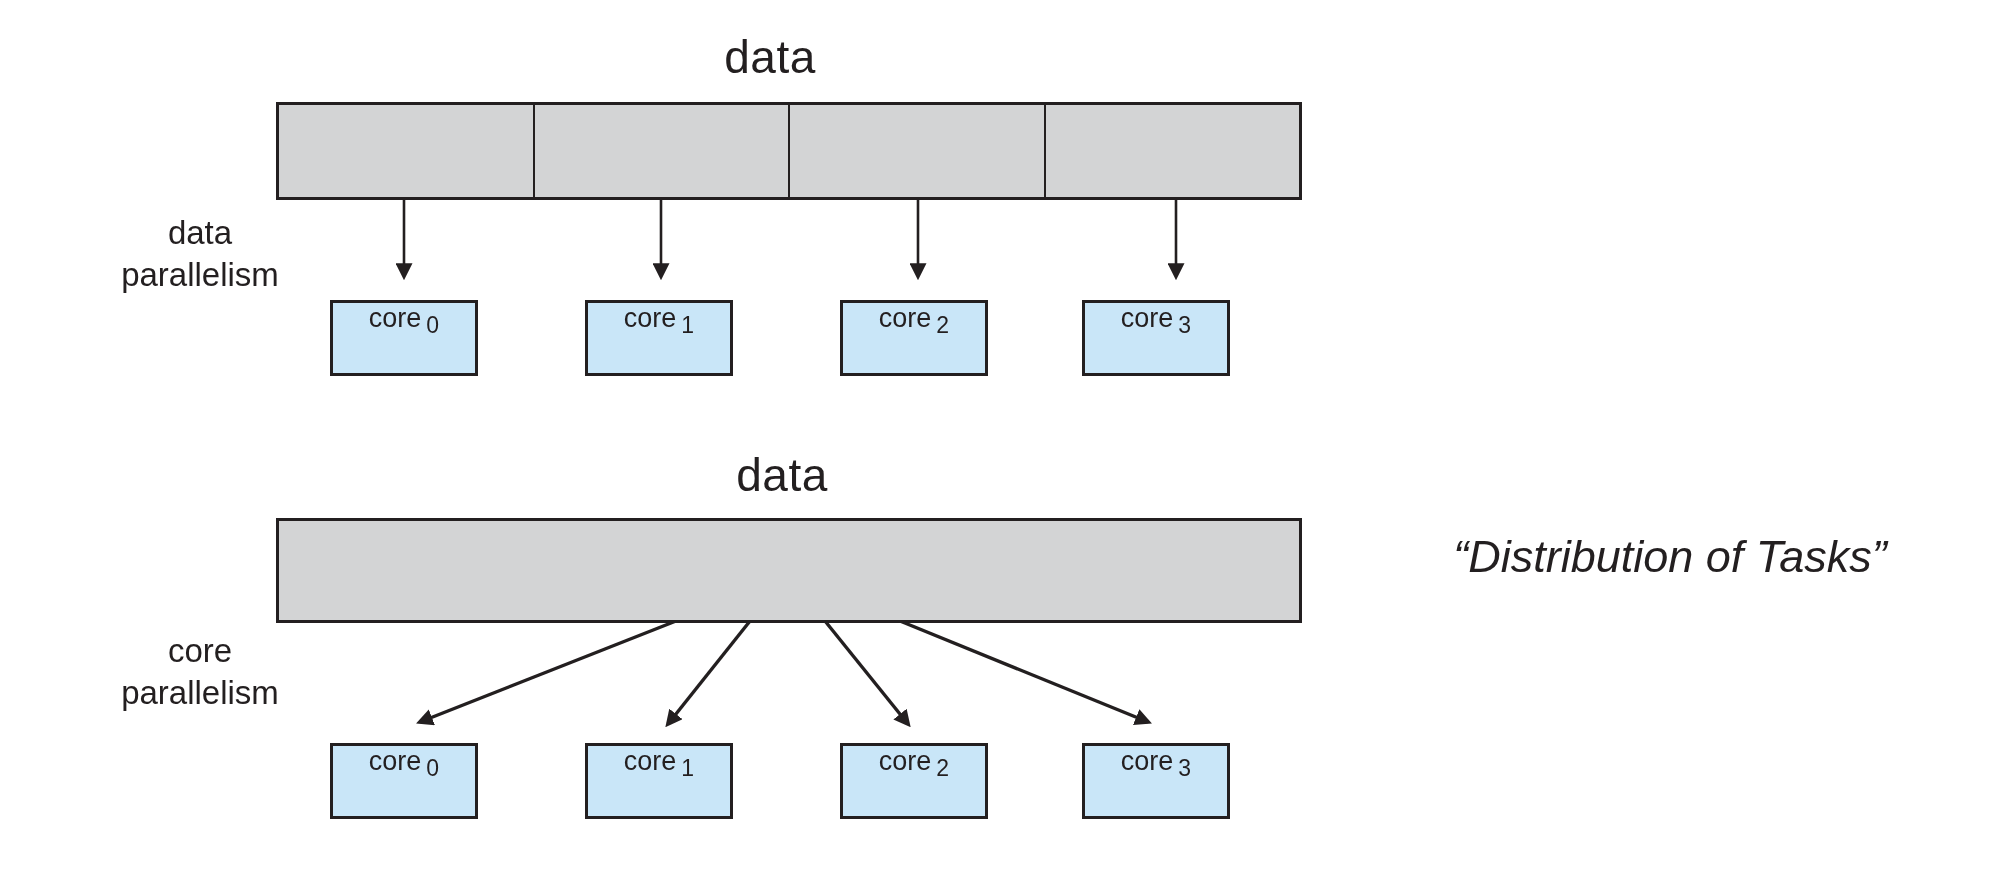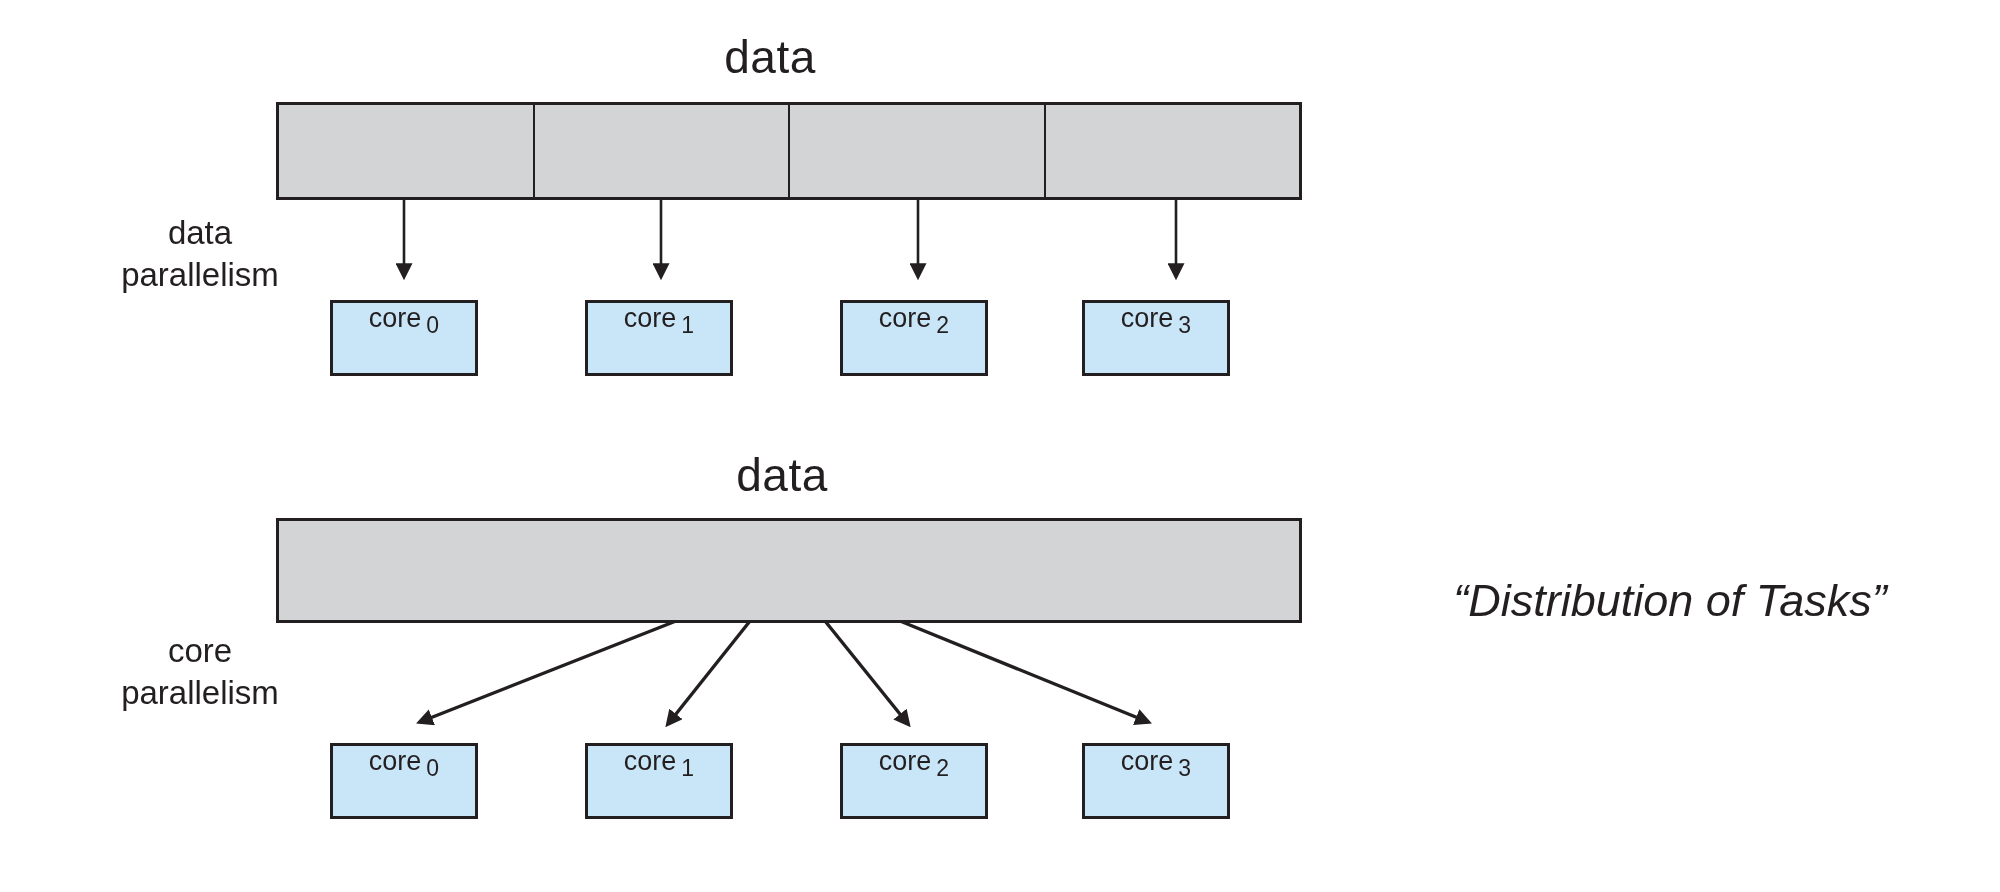--- a/index.html
+++ b/index.html
@@ -133,21 +133,21 @@
 
   <div class="data-label" style="left:782px;top:452px;">data</div>
 
   <div class="bar" style="left:276px;top:518px;width:1026px;height:105px;"></div>
 
   <div class="row-label" style="left:200px;top:630px;">
     <div>core</div>
     <div>parallelism</div>
   </div>
 
-  <div class="caption" style="top:532px;margin-top:44px;">“Distribution of Tasks”</div>
+  <div class="caption" style="top:532px;">“Distribution of Tasks”</div>
 
   <div class="core" style="left:330px;top:743px;">
     <span class="core-name">core</span>
     <span class="core-sub">0</span>
   </div>
   <div class="core" style="left:585px;top:743px;">
     <span class="core-name">core</span>
     <span class="core-sub">1</span>
   </div>
   <div class="core" style="left:840px;top:743px;">

